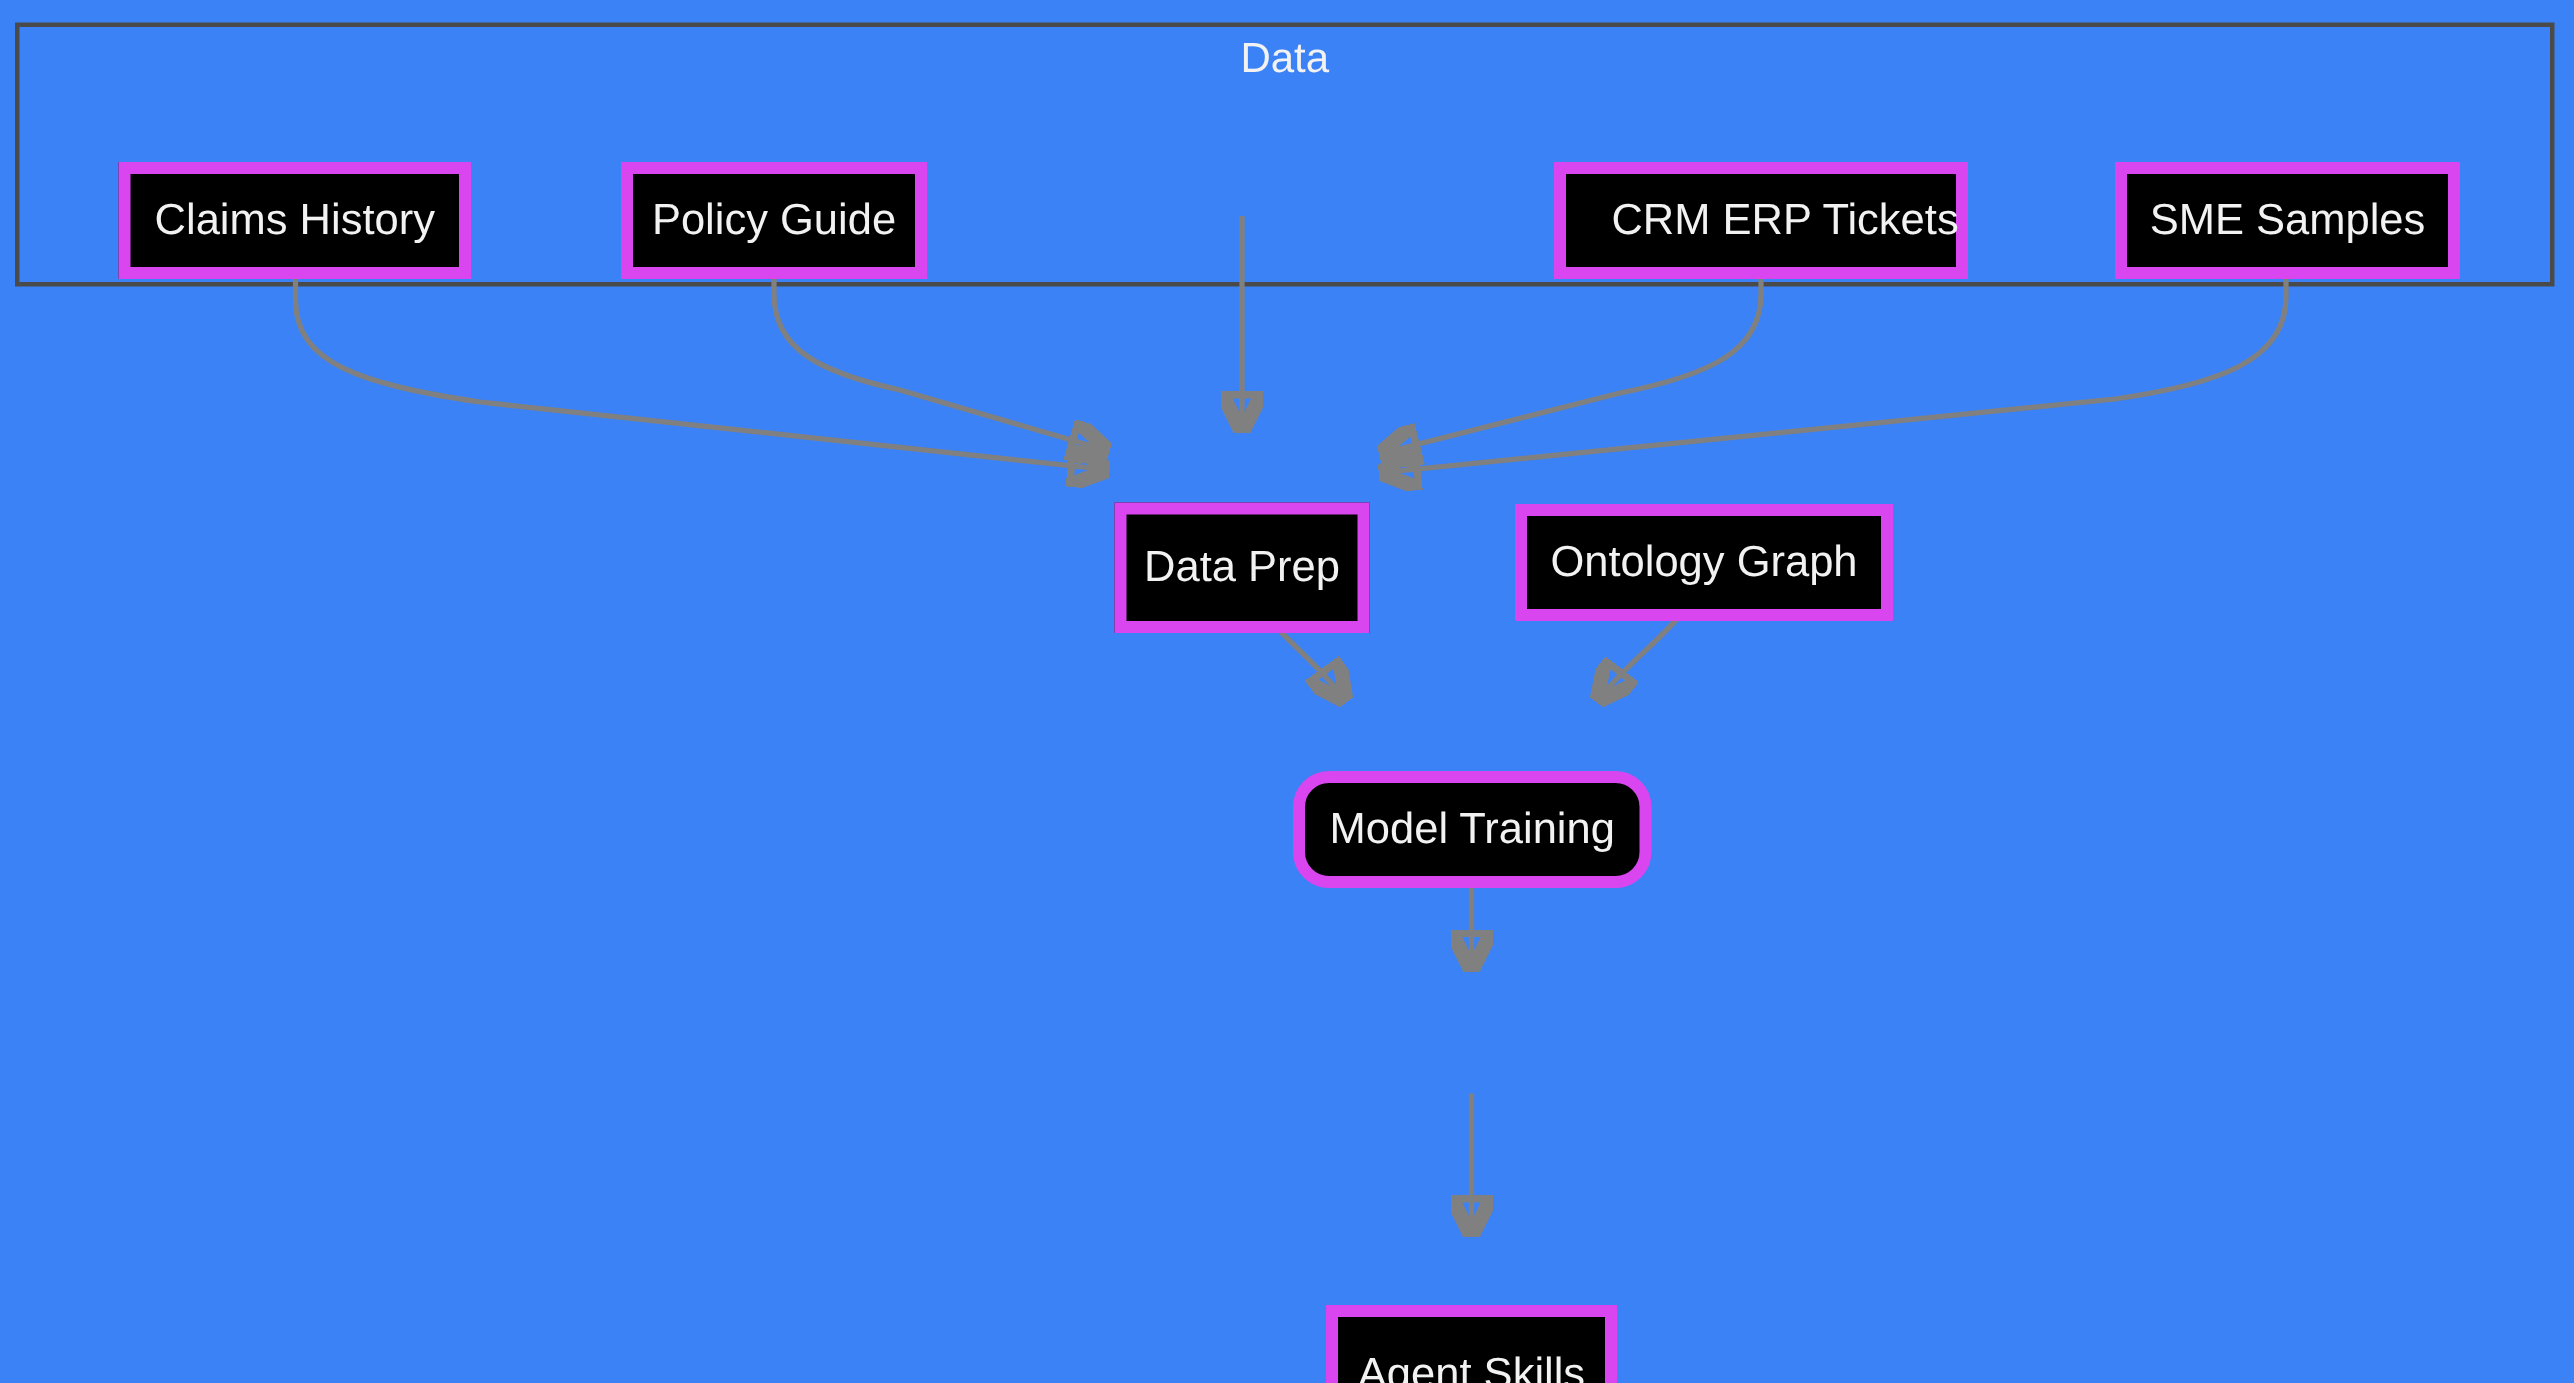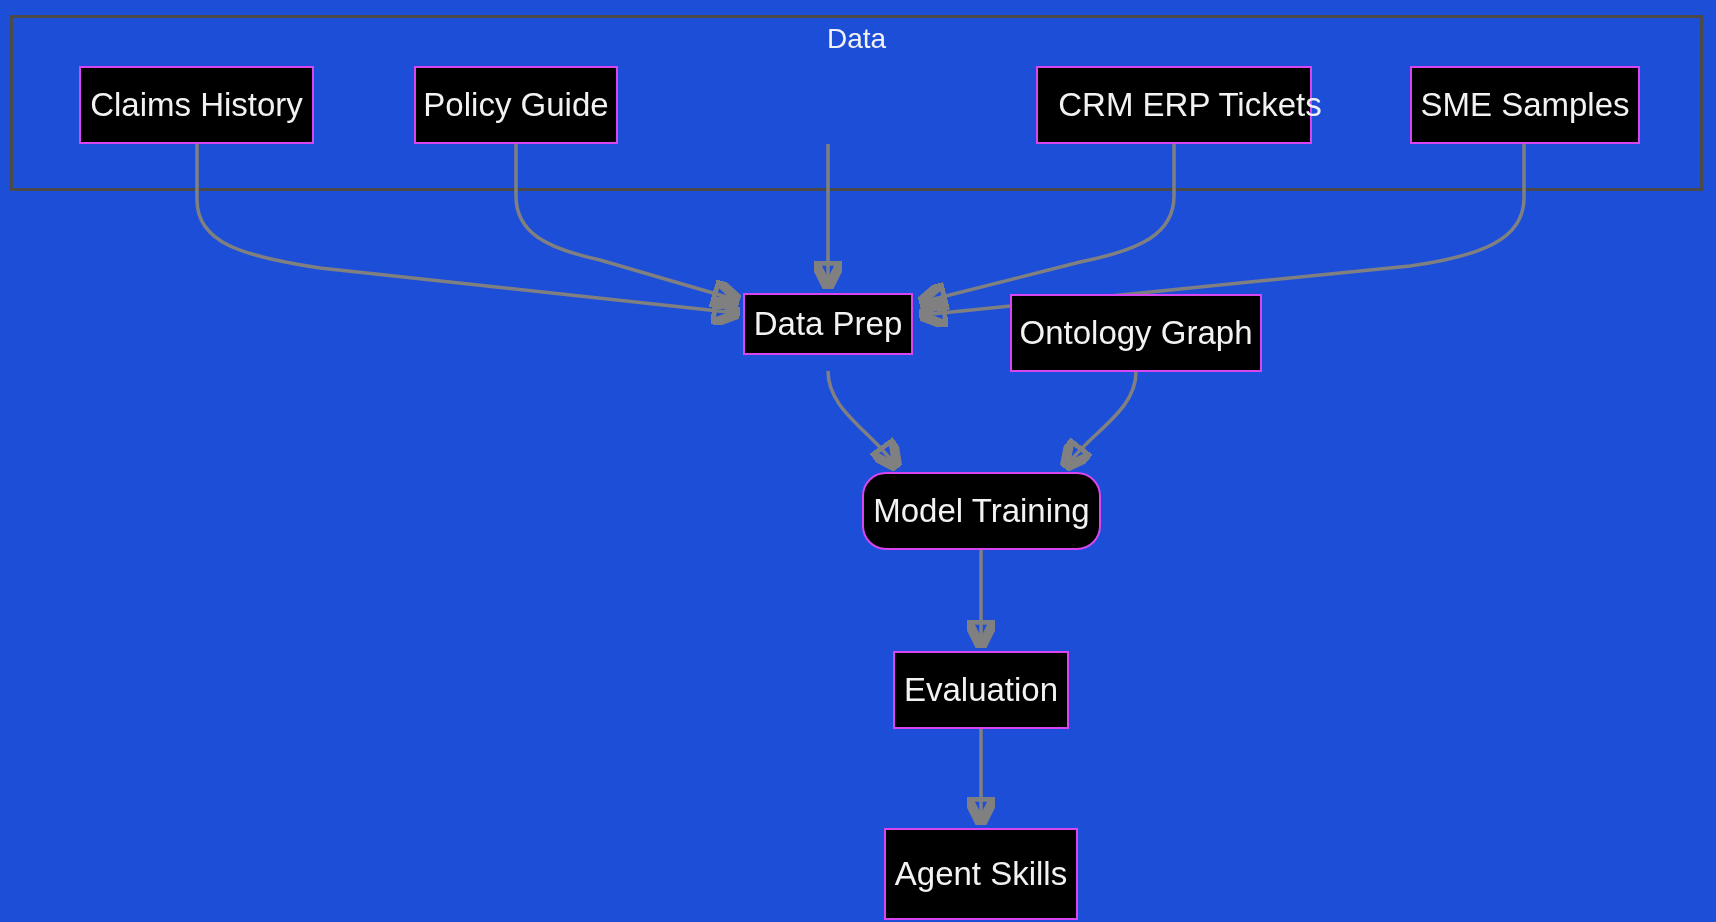--- a/index.html
+++ b/index.html
@@ -4,21 +4,21 @@
 <style>
   html, body {
     margin: 0;
     padding: 0;
     background: #000000;
   }
   .diagram {
     position: relative;
     width: 1716px;
     height: 922px;
-    background: #1d4ed8;
+    background: #3b82f6;
     font-family: "Liberation Sans", "DejaVu Sans", sans-serif;
     overflow: hidden;
   }
   .cluster {
     position: absolute;
     left: 10px;
     top: 15px;
     width: 1693px;
     height: 176px;
     border: 3px solid #4a4a4a;
@@ -42,35 +42,36 @@
     height: 922px;
   }
   .edges path {
     fill: none;
     stroke: #808080;
     stroke-width: 3.5px;
   }
   .node {
     position: absolute;
     box-sizing: border-box;
-    border: 2px solid #d946ef;
+    border: 8px solid #d946ef;
     background: #000000;
     color: #f2f2f2;
-    font-size: 33px;
+    font-size: 29px;
     display: flex;
     align-items: center;
     justify-content: center;
     white-space: nowrap;
+    margin-top: 42px;
   }
   .n-claims     { left: 79px;   top: 66px;  width: 235px; height: 78px; }
   .n-policy     { left: 414px;  top: 66px;  width: 204px; height: 78px; }
   .n-parts      { left: 717px;  top: 66px;  width: 222px; height: 78px; }
   .n-crm        { left: 1036px; top: 66px;  width: 276px; height: 78px; padding-left: 32px; }
   .n-sme        { left: 1410px; top: 66px;  width: 230px; height: 78px; }
-  .n-dataprep   { left: 743px;  top: 293px; width: 170px; height: 62px; }
+  .n-dataprep   { left: 743px;  top: 293px; width: 170px; height: 87px; }
   .n-ontology   { left: 1010px; top: 294px; width: 252px; height: 78px; }
   .n-training   { left: 862px;  top: 472px; width: 239px; height: 78px; border-radius: 24px; }
   .n-evaluation { left: 893px;  top: 651px; width: 176px; height: 78px; }
   .n-skills     { left: 884px;  top: 828px; width: 194px; height: 92px; }
 </style>
 </head>
 <body>
 
 <div class="diagram">
 
@@ -109,20 +110,17 @@
   </div>
   <div class="node n-dataprep">
     <span>Data Prep</span>
   </div>
   <div class="node n-ontology">
     <span>Ontology Graph</span>
   </div>
   <div class="node n-training">
     <span>Model Training</span>
   </div>
-  <div class="node n-evaluation">
-    <span>Evaluation</span>
-  </div>
   <div class="node n-skills">
     <span>Agent Skills</span>
   </div>
 
 </div>
 
 </body></html>

